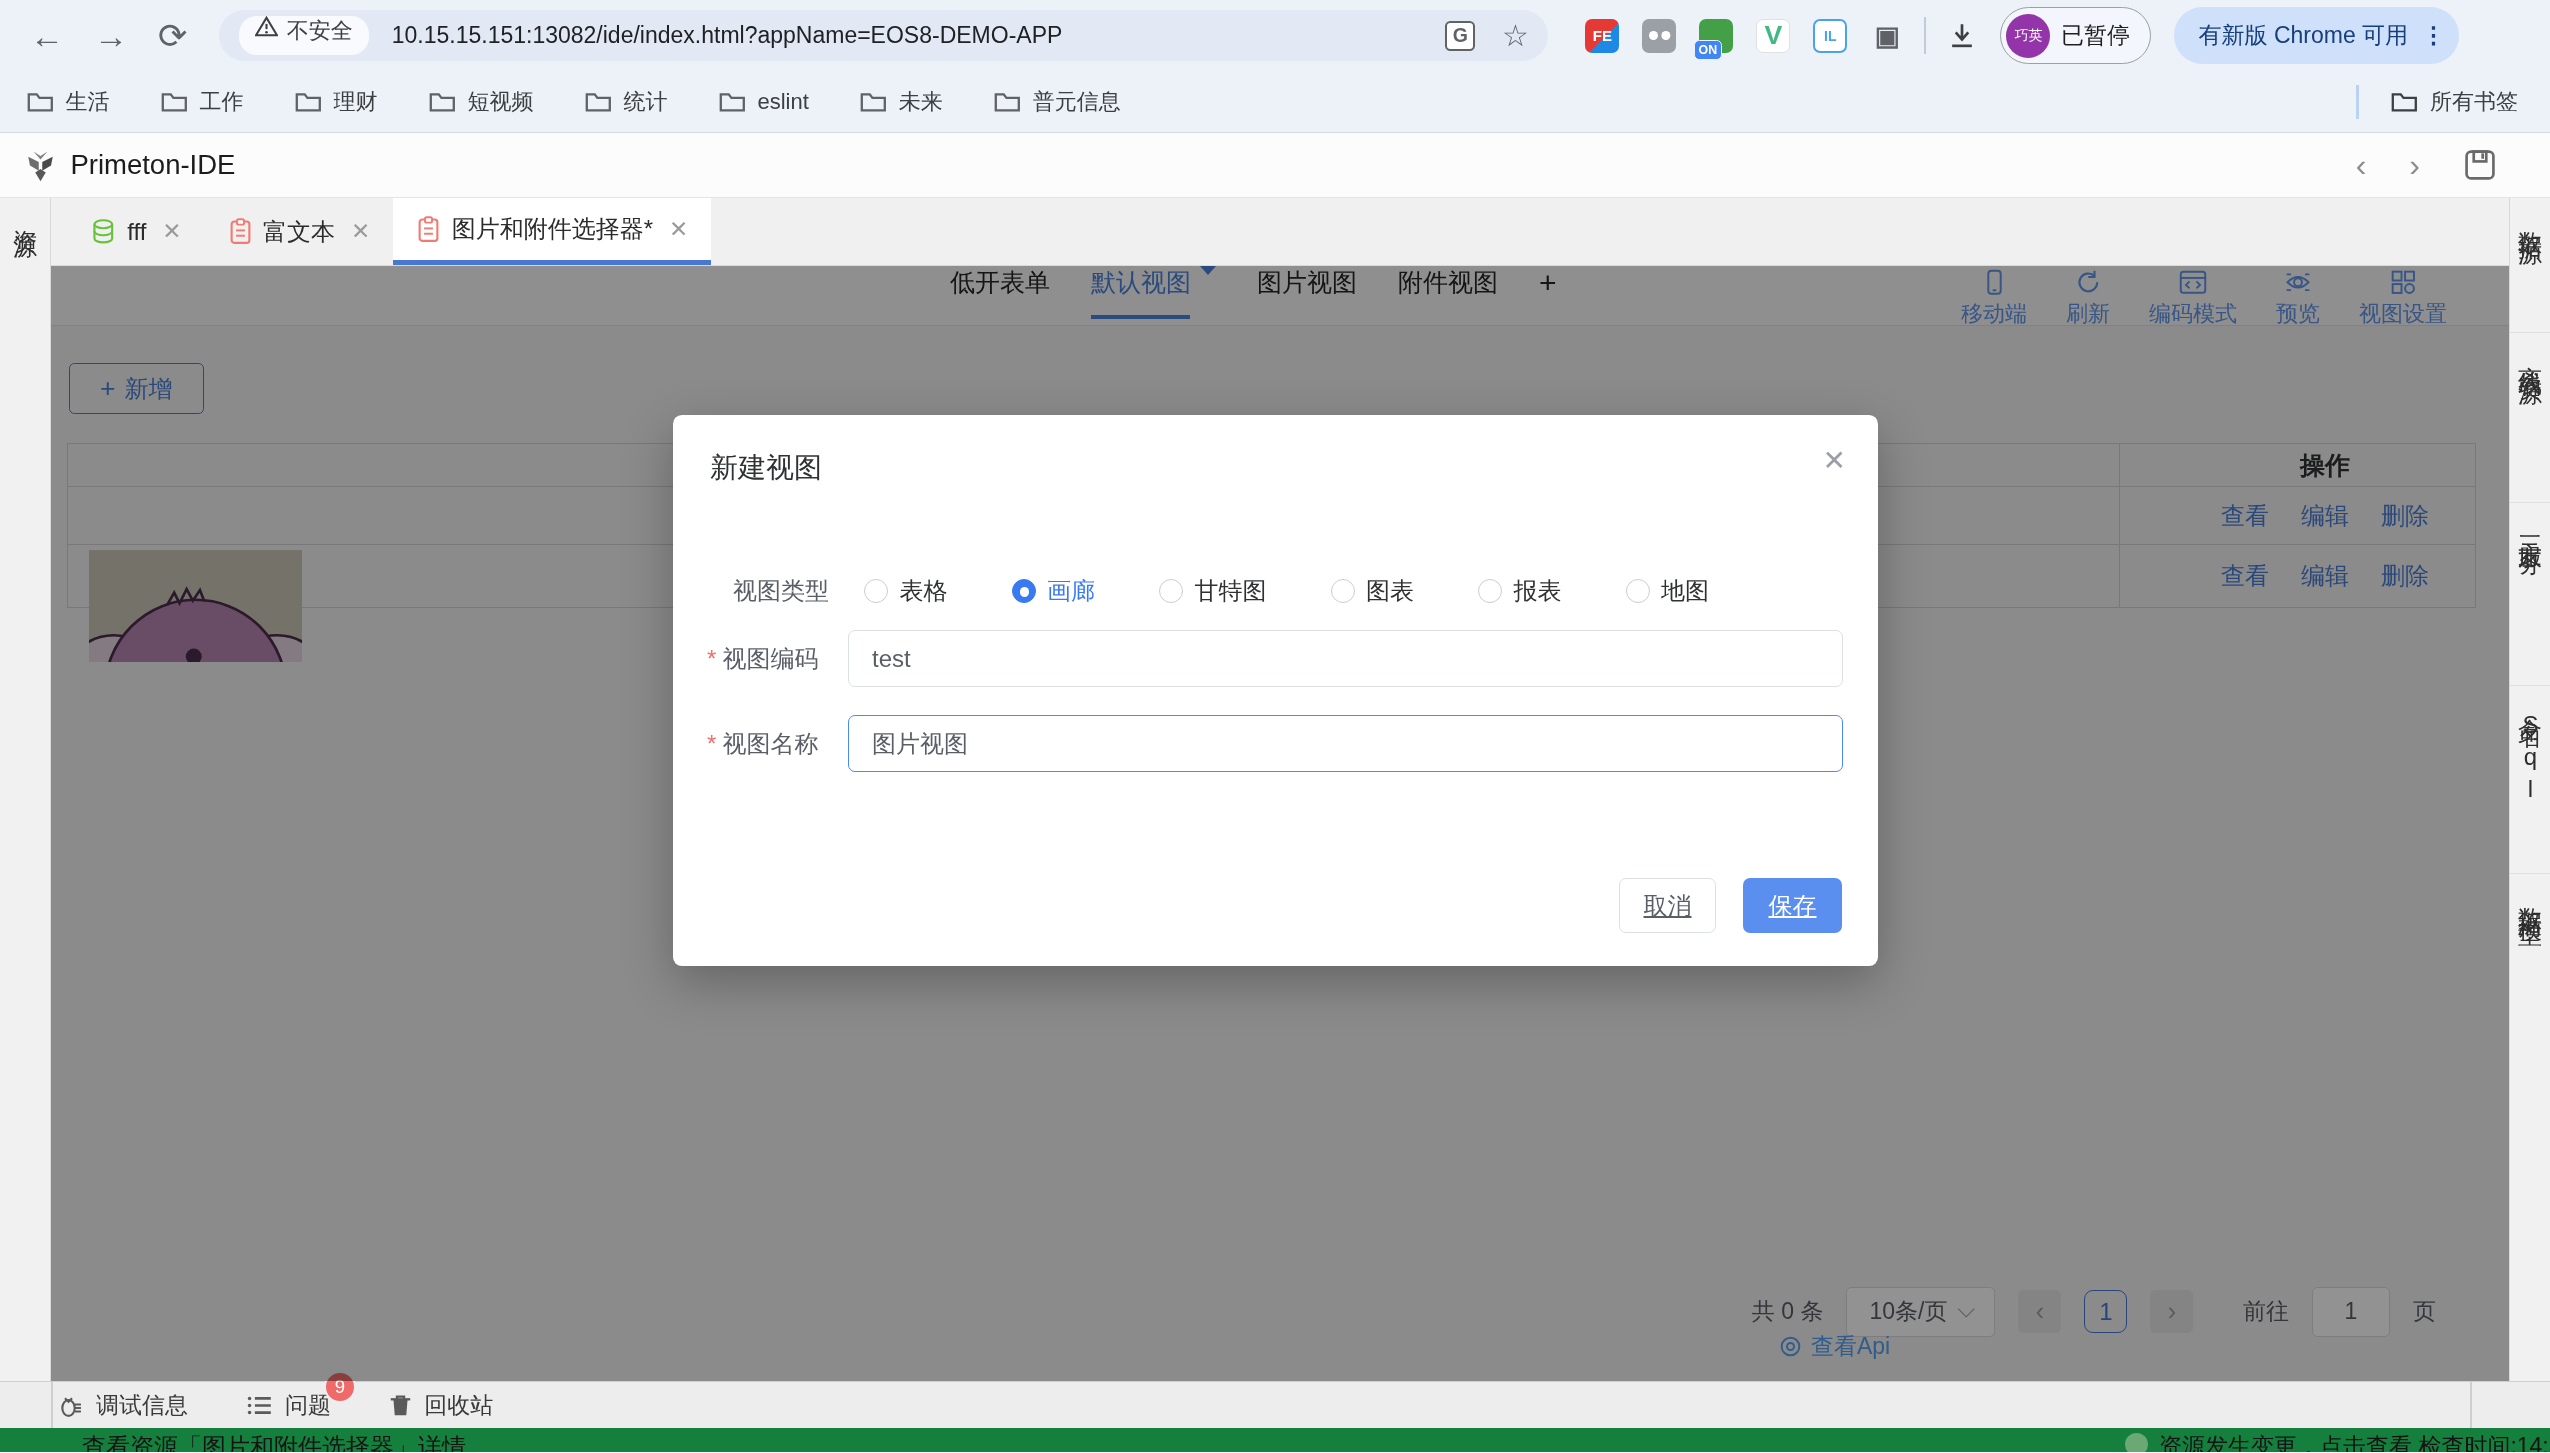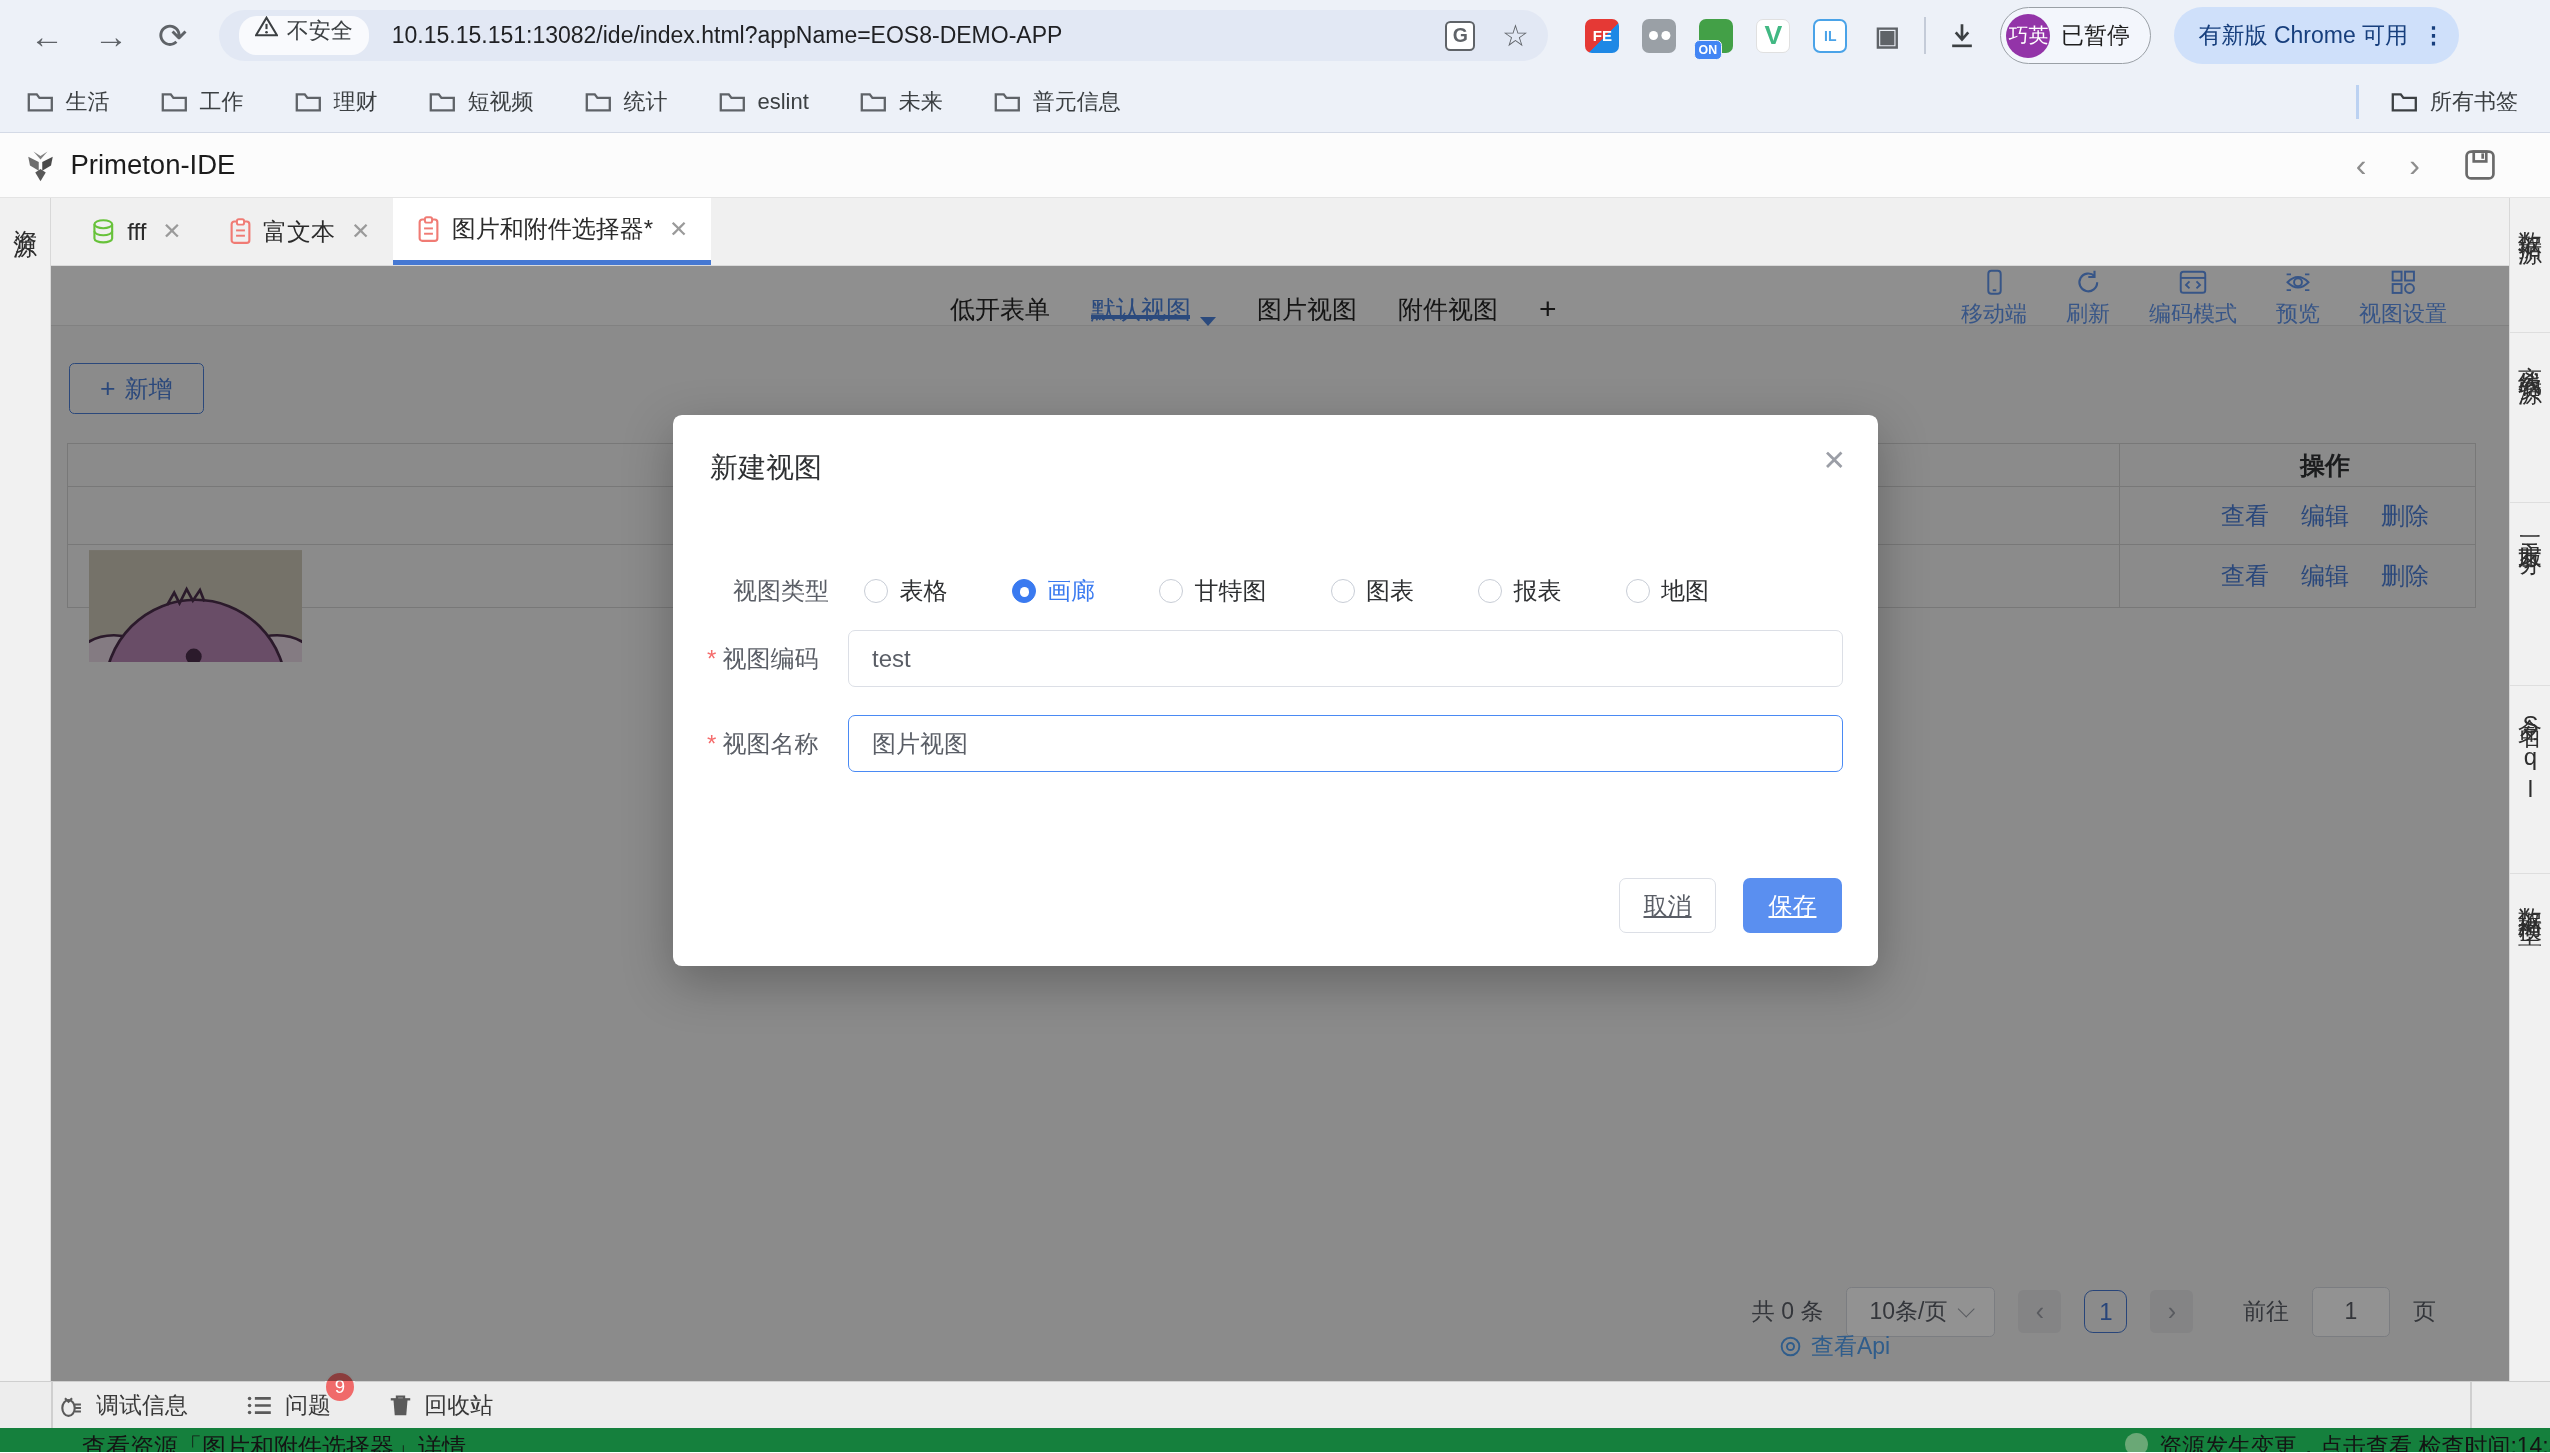--- a/index.html
+++ b/index.html
@@ -25,21 +25,21 @@
   .ext.dots { background:#9aa0a6; }
   .ext.dots::before { content:""; width:8.9px; height:8.9px; border-radius:50%; background:#fff; box-shadow:12.4px 0 0 #fff; margin-left:-12.4px; }
   .ext.on { background:#43a047; color:#fff; font-size:13.3px; }
   .ext.on .onbadge { position:absolute; left:-5.3px; bottom:-7px; background:#4285f4; color:#fff; font-size:12.4px; border-radius:5.3px; padding:1.8px 3.5px; border:1.8px solid #edf1f8; }
   .ext.vue { background:#fff; color:#41b883; font-size:26.6px; border:0.9px solid #e0e0e0; }
   .ext.il { background:#fff; border:2.7px solid #4aa3e8; color:#4aa3e8; font-size:14px; }
   .ext.puzzle { color:#5f6368; font-size:26.6px; background:transparent; }
   .tb-divider { width:1.8px; height:37px; background:#c4cbd8; margin:0 19.5px; }
   .dl-ic { font-size:32px; color:#3c4043; }
   .profile-pill { display:flex; align-items:center; gap:10.6px; border:1.8px solid #9aa0a6; border-radius:29px; background:#f3f6fc; height:57px; padding:0 19.5px 0 5.3px; margin-left:21px; }
-  .avatar { width:44px; height:44px; border-radius:50%; background:#9334a8; color:#fff; font-size:20px; display:flex; align-items:center; justify-content:center; }
+  .avatar { width:44px; height:44px; border-radius:50%; background:#9334a8; color:#fff; font-size:14px; display:flex; align-items:center; justify-content:center; }
   .paused-label { font-size:23px; color:#1f1f1f; }
   .update-pill { display:flex; align-items:center; gap:14px; background:#cfe0fa; border-radius:29px; height:57px; padding:0 14px 0 25px; margin-left:23px; margin-right:16px; }
   .update-pill span { font-size:23px; color:#173f7d; }
   .kebab { font-size:28px; color:#3c4043; font-weight:bold; }
 
   .c-bookmarks { position:absolute; left:0; top:71px; width:2550px; height:62px; background:#edf1f8; border-bottom:0.9px solid #d4dae6; display:flex; align-items:center; padding:0 26.6px; }
   .bm { display:flex; align-items:center; gap:12.4px; margin-right:51px; cursor:pointer; }
   .bm svg { display:block; }
   .bm span { font-size:22px; color:#3c4043; }
   .bm-spacer { flex:1; }
@@ -68,21 +68,21 @@
   
   .doc-tabs { height:68px; background:#f0f0f0; border-bottom:0.9px solid #dadada; display:flex; align-items:stretch; padding-left:16px; }
   .dtab { display:flex; align-items:center; gap:10.6px; padding:0 23px; font-size:24px; color:#2b2b2b; position:relative; cursor:pointer; }
   .dtab .x { color:#9a9a9a; font-size:23px; margin-left:5.3px; }
   .dtab.active { background:#fff; border-bottom:5.3px solid #4678d2; }
 
   
   .editor { flex:1; position:relative; background:#f0f0f0; overflow:hidden; }
   .view-row { position:absolute; left:0; top:0; right:0; height:60px; background:#f6f6f6; border-bottom:0.9px solid #dedede; }
   .vtabs { position:absolute; left:899px; top:0; height:60px; display:flex; align-items:center; gap:41px; }
-  .vtab { font-size:25px; color:#262626; position:relative; height:100%; display:flex; align-items:flex-end; cursor:pointer; }
+  .vtab { font-size:25px; color:#262626; position:relative; height:100%; display:flex; align-items:flex-start; cursor:pointer; }
   .vtab.active { color:#4a80d8; }
   .vtab.active .ul { position:absolute; left:0; bottom:7px; width:99px; height:4.4px; background:#4a80d8; }
   .caret-dn { width:0; height:0; border-left:8px solid transparent; border-right:8px solid transparent; border-top:9.7px solid #4a80d8; margin-left:8.9px; }
   .vtab-add { font-size:30px; color:#262626; }
   .vtools { position:absolute; right:62px; top:2.7px; display:flex; gap:39px; }
   .vtool { display:flex; flex-direction:column; align-items:center; gap:3.5px; color:#5f93e8; cursor:pointer; }
   .vtool .lb { font-size:22px; }
   .vtool svg { display:block; }
 
   .add-btn { position:absolute; left:17.7px; top:97px; width:135px; height:51px; border:1.8px solid #4a7dd4; border-radius:5.3px; color:#4a7dd4; font-size:24px; display:flex; align-items:center; justify-content:center; gap:8.9px; cursor:pointer; }

